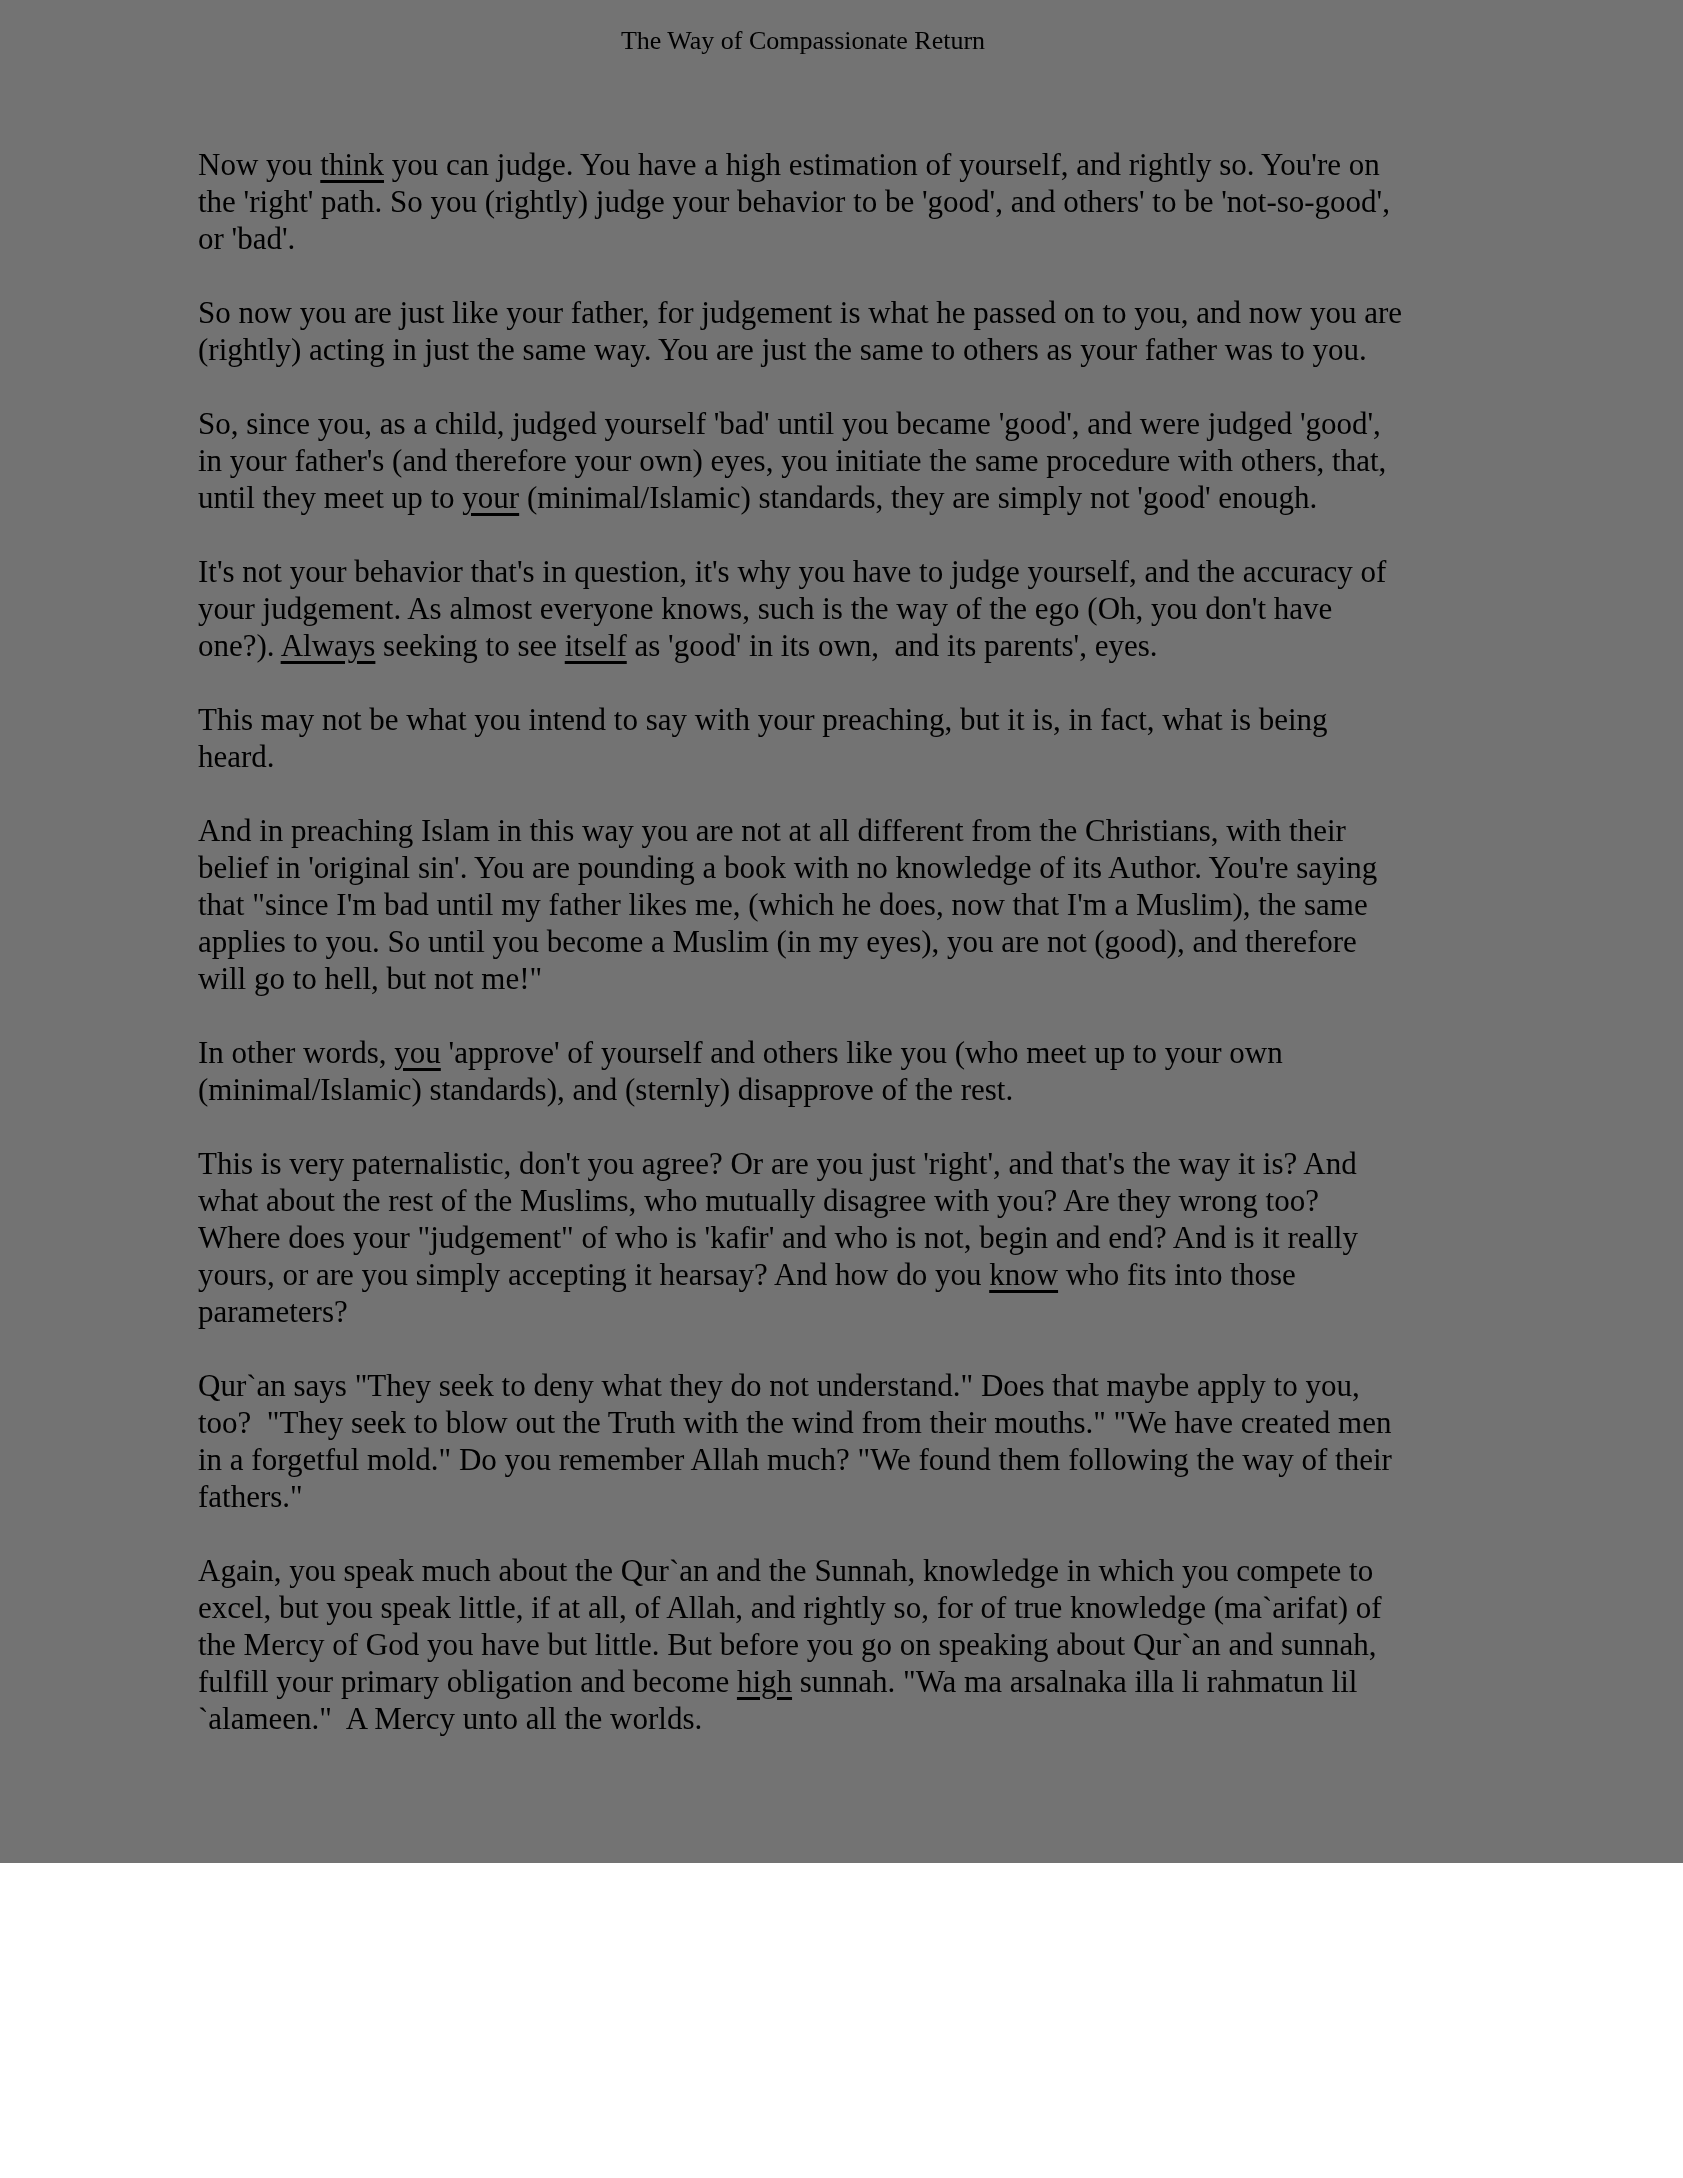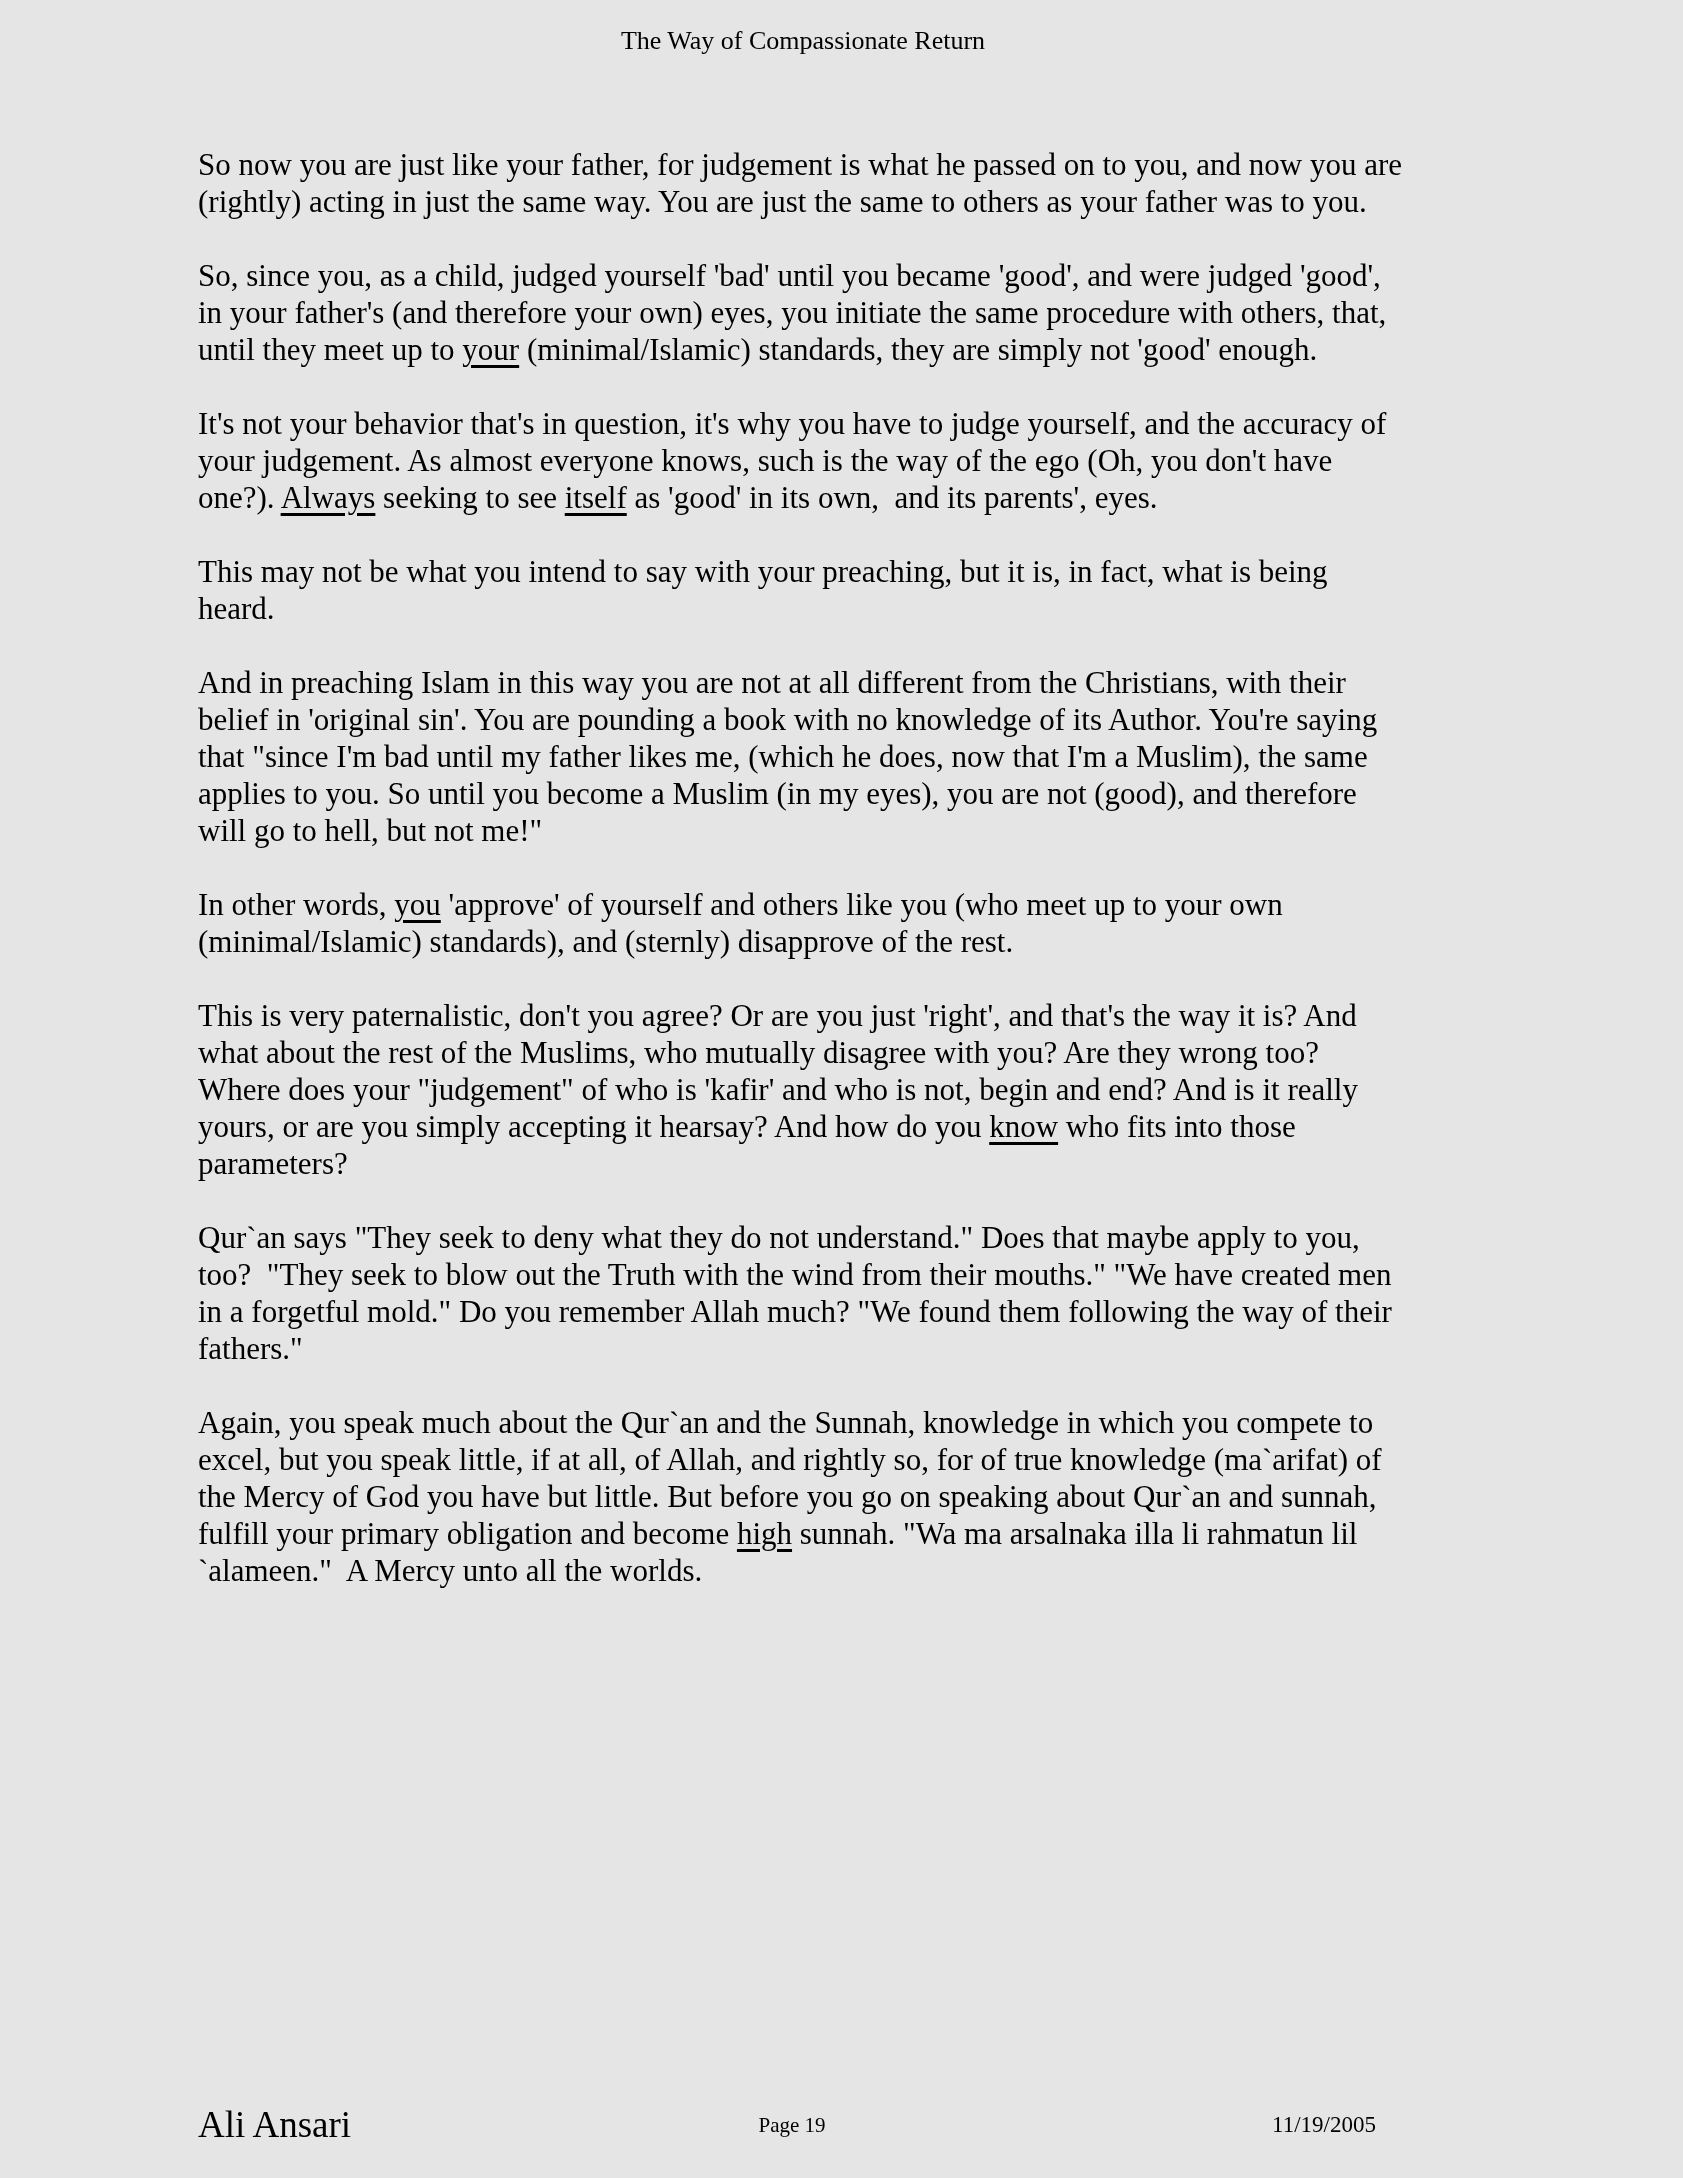--- a/index.html
+++ b/index.html
@@ -3,22 +3,22 @@
 <meta charset="utf-8">
 <style>
   html, body {
     margin: 0;
     padding: 0;
     background: #ffffff;
   }
   .page {
     position: relative;
     width: 1683px;
-    height: 2178px;
-    background: #e5e5e5;
+    height: 1863px;
+    background: #737373;
     color: #000000;
     font-family: "Liberation Serif", serif;
     overflow: hidden;
   }
   .header {
     position: absolute;
     top: 26px;
     left: 0;
     width: 1606px;
     text-align: center;
@@ -68,20 +68,23 @@
 </style>
 </head>
 <body>
 
 <div class="page">
   <div class="header">
     <span>The Way of Compassionate Return</span>
   </div>
 
   <div class="content">
+      <p><span>Now you </span><u>think</u><span> you can judge. You have a high estimation of yourself, and rightly so. You're on
+the 'right' path. So you (rightly) judge your behavior to be 'good', and others' to be 'not-so-good',
+or 'bad'.</span></p>
       <p><span>So now you are just like your father, for judgement is what he passed on to you, and now you are
 (rightly) acting in just the same way. You are just the same to others as your father was to you.</span></p>
       <p><span>So, since you, as a child, judged yourself 'bad' until you became 'good', and were judged 'good',
 in your father's (and therefore your own) eyes, you initiate the same procedure with others, that,
 until they meet up to </span><u>your</u><span> (minimal/Islamic) standards, they are simply not 'good' enough.</span></p>
       <p><span>It's not your behavior that's in question, it's why you have to judge yourself, and the accuracy of
 your judgement. As almost everyone knows, such is the way of the ego (Oh, you don't have
 one?). </span><u>Always</u><span> seeking to see </span><u>itself</u><span> as 'good' in its own,  and its parents', eyes.</span></p>
       <p><span>This may not be what you intend to say with your preaching, but it is, in fact, what is being
 heard.</span></p>

